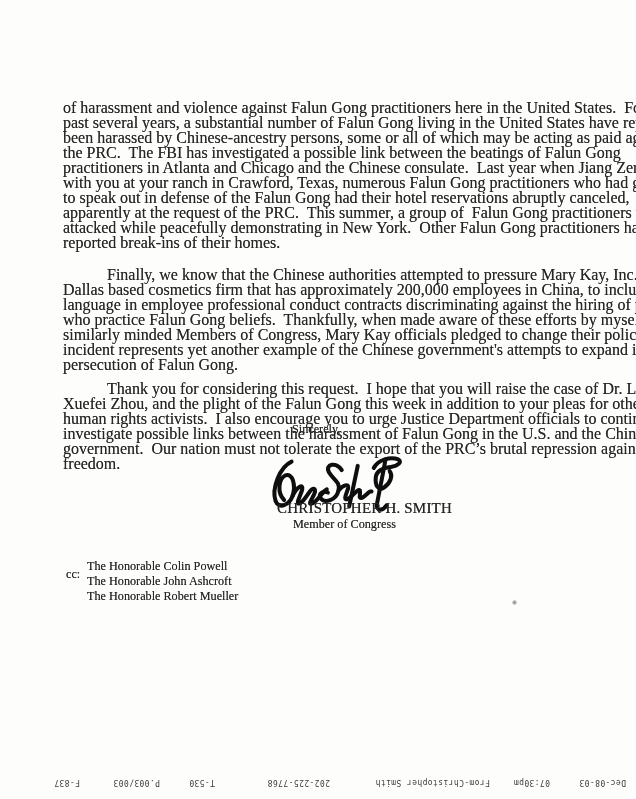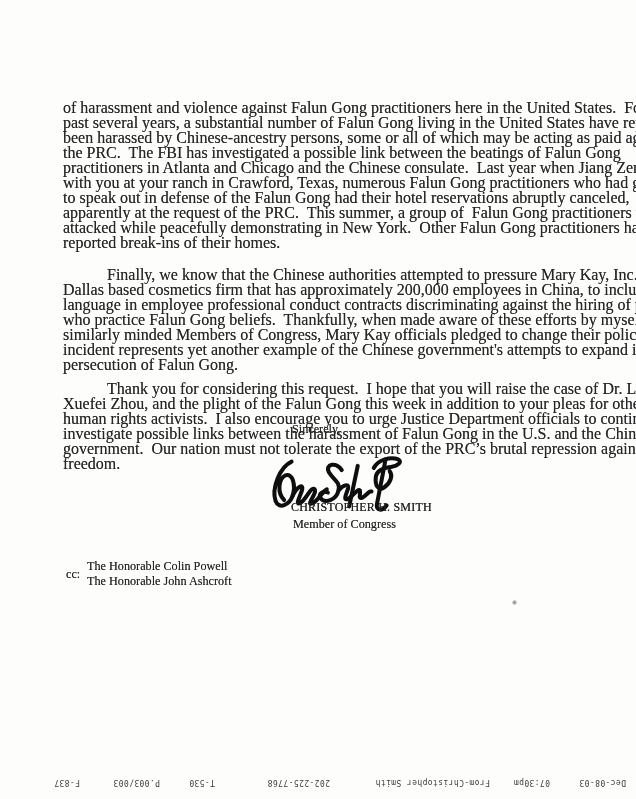--- a/index.html
+++ b/index.html
@@ -28,22 +28,22 @@
   .salutation{
     position:absolute;left:292px;top:422px;
     font-size:12.2px;
     text-shadow:0 0 0.5px rgba(40,40,40,0.65);
   }
   .signature{
     position:absolute;left:264px;top:452px;
     width:148px;height:64px;
   }
   .signer-name{
-    position:absolute;left:291px;top:500px;
-    font-size:12px;letter-spacing:0.2px;
+    position:absolute;left:277px;top:500px;
+    font-size:15px;letter-spacing:0.2px;
     text-shadow:0 0 0.6px rgba(30,30,30,0.8);
   }
   .signer-title{
     position:absolute;left:293px;top:517px;
     font-size:12.2px;
     text-shadow:0 0 0.5px rgba(40,40,40,0.65);
   }
   .cc-block{
     position:absolute;left:66px;top:559px;
     display:flex;
@@ -121,20 +121,21 @@
 
   <div class="signer-name">CHRISTOPHER H. SMITH</div>
 
   <div class="signer-title">Member of Congress</div>
 
   <div class="cc-block">
     <div class="cc-label">cc:</div>
     <div class="cc-list">
       <div>The Honorable Colin Powell</div>
       <div>The Honorable John Ashcroft</div>
+      <div>The Honorable Robert Mueller</div>
     </div>
   </div>
 
   <div class="speck"></div>
 
   <div class="fax-strip">
     <span class="fax-date">Dec-08-03</span>
     <span class="fax-time">07:30pm</span>
     <span class="fax-from">From-Christopher Smith</span>
     <span class="fax-phone">202-225-7768</span>

